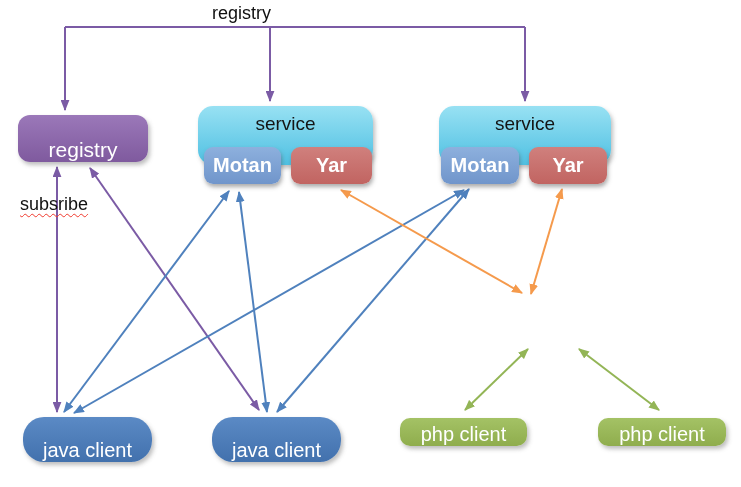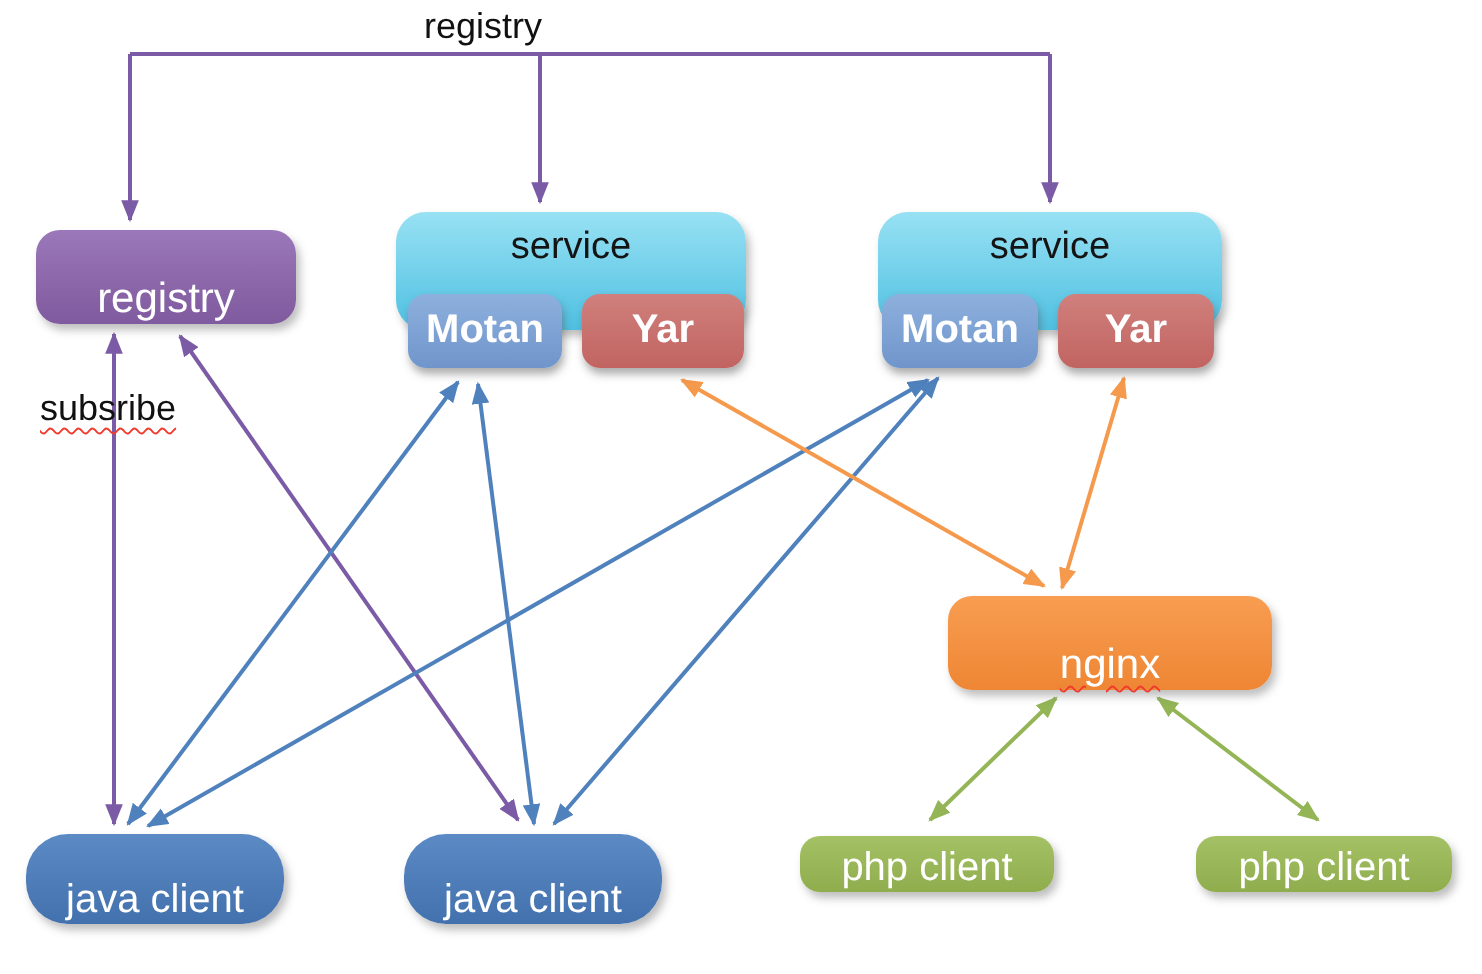--- a/index.html
+++ b/index.html
@@ -35,21 +35,21 @@
   .service-left .motan{left:6px;width:77px;}
   .service-left .yar{left:93px;width:81px;}
   .service-right{left:439px;top:106px;width:172px;}
   .service-right .motan{left:2px;width:78px;}
   .service-right .yar{left:90px;width:78px;}
   .nginx{left:474px;top:298px;width:162px;height:47px;border-radius:12px;
     background:linear-gradient(#f89d51,#ee8634);font-size:21px;}
   .java1{left:13px;top:417px;}
   .java2{left:202px;top:417px;}
   .java{width:129px;height:45px;border-radius:21px;
-    background:linear-gradient(#5b8ac5,#4271ad);font-size:20px;}
+    background:linear-gradient(#5b8ac5,#4271ad);font-size:20px;margin-left:10px;}
   .php{width:127px;height:28px;border-radius:10px;
     background:linear-gradient(#a4c265,#8fad4d);font-size:20px;}
   .php1{left:400px;top:418px;}
   .php2{left:598px;top:418px;width:128px;}
   .floating-label{position:absolute;color:#111;font-size:18px;}
   .register-label{left:212px;top:3px;}
   .subscribe-label{left:20px;top:194px;}
   .squiggle{
     text-decoration:underline;
     text-decoration-style:wavy;
@@ -119,23 +119,20 @@
   <div class="service service-right">
     <div class="svc-label">service</div>
     <div class="badge motan">
       <span>Motan</span>
     </div>
     <div class="badge yar">
       <span>Yar</span>
     </div>
   </div>
 
-  <div class="node nginx">
-    <span class="squiggle">nginx</span>
-  </div>
 
   <div class="node java java1">
     <span>java client</span>
   </div>
   <div class="node java java2">
     <span>java client</span>
   </div>
 
   <div class="node php php1">
     <span>php client</span>

